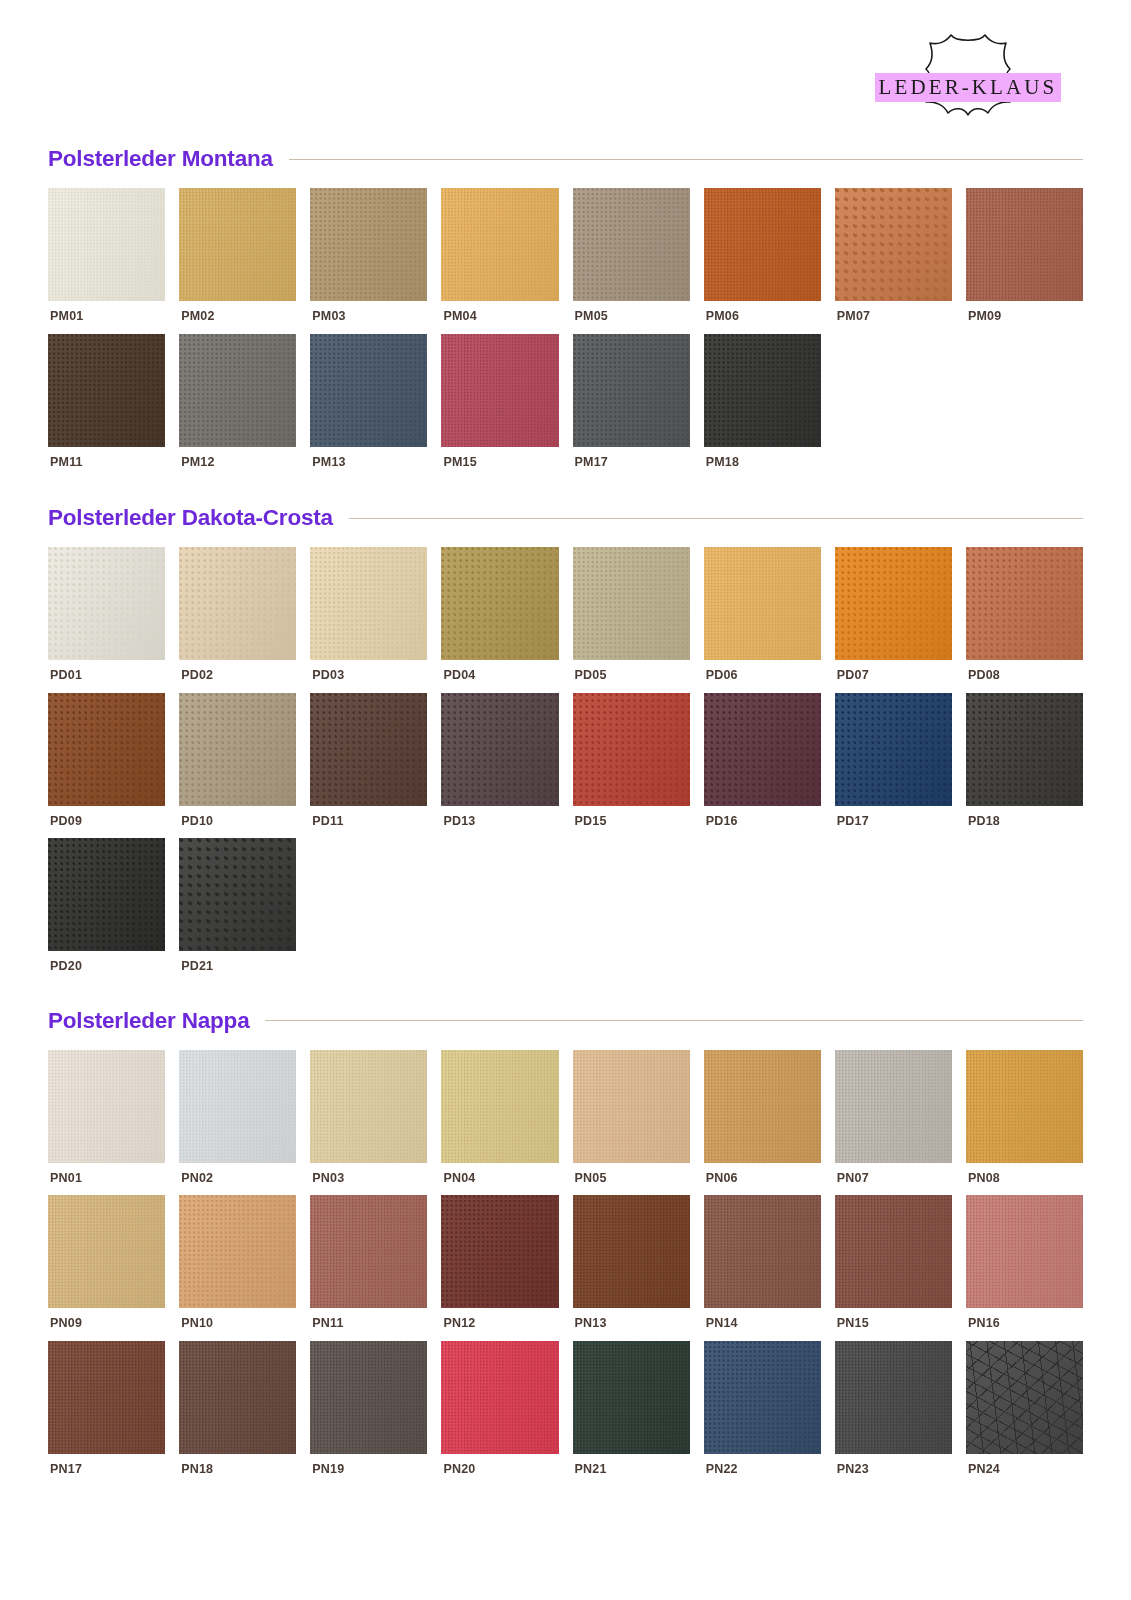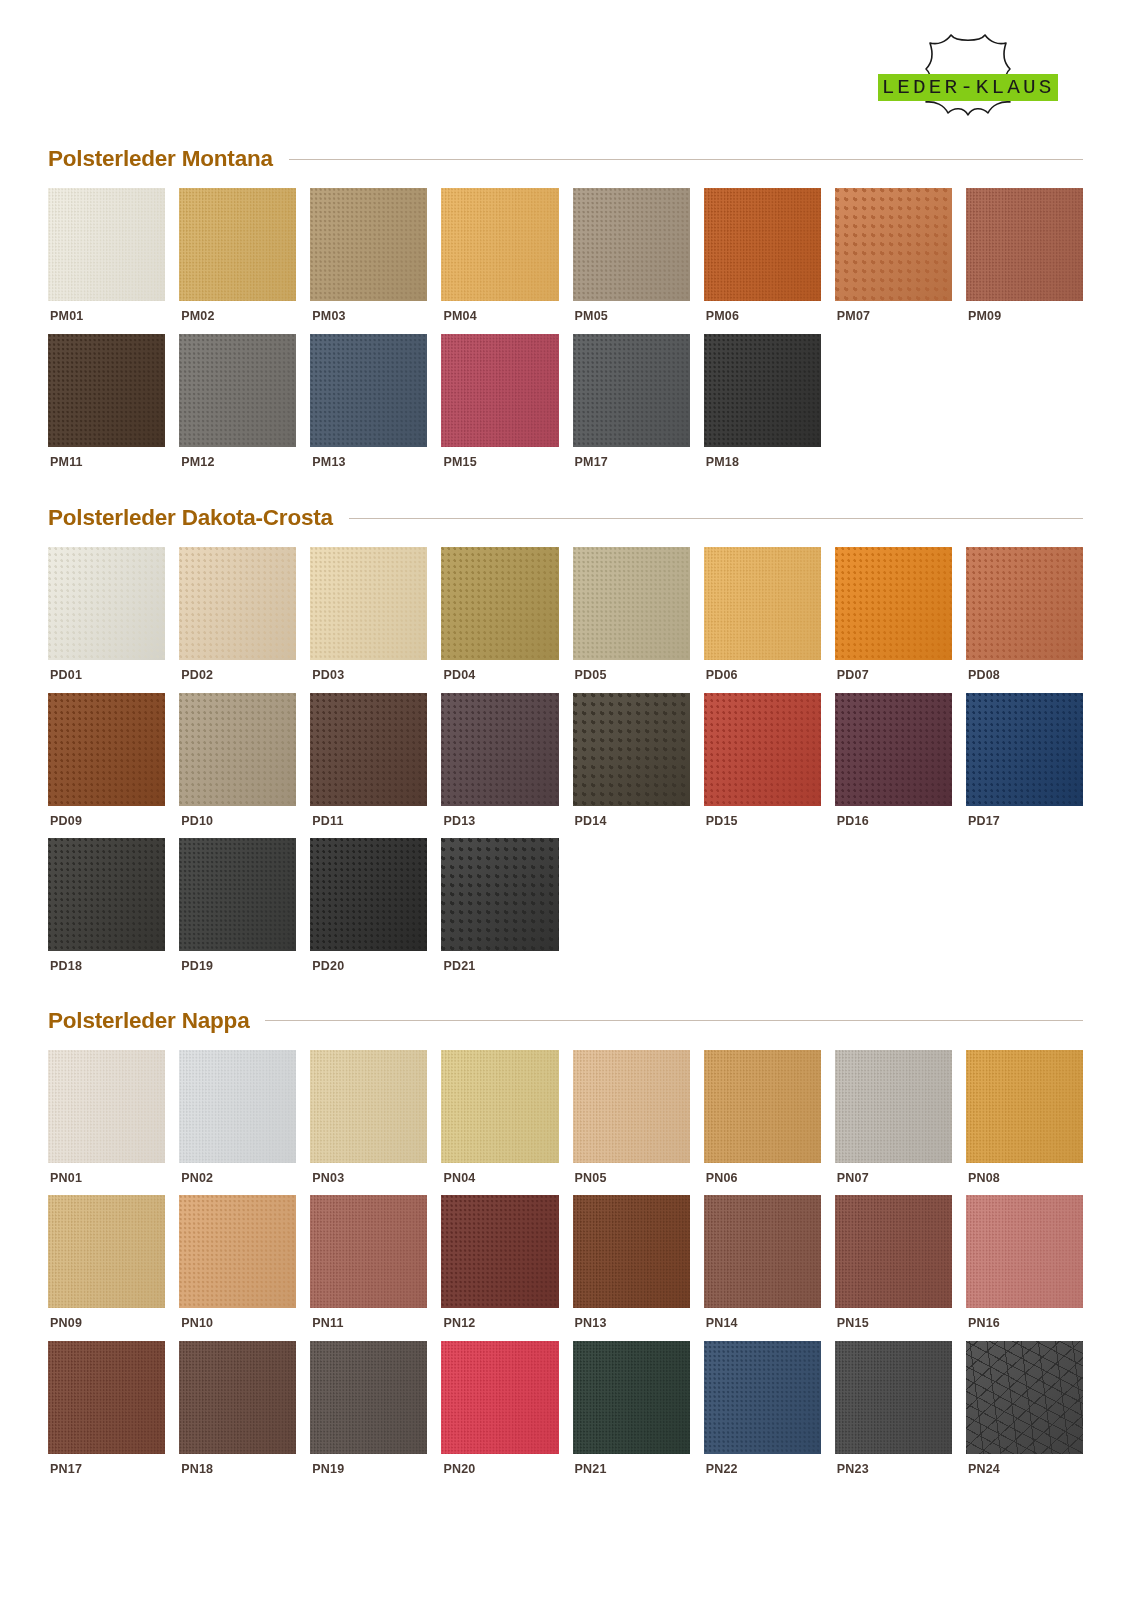--- a/index.html
+++ b/index.html
@@ -33,41 +33,41 @@
     position: absolute;
     left: 50%;
     top: 0;
     transform: translateX(-50%);
     width: 96px;
     height: 108px;
   }
   .logo-text {
     position: relative;
     z-index: 2;
-    font-family: Liberation Mono, monospace;
+    font-family: Liberation Serif, serif;
     font-size: 21px;
     letter-spacing: 3.1px;
     color: #1a1a1a;
     white-space: nowrap;
-    background: #84cc16;
+    background: #f0abfc;
     padding: 2px 4px;
   }
 
   
   .section { padding: 0 48px; }
   .section-head {
     display: flex;
     align-items: center;
     gap: 16px;
     margin-bottom: 16px;
   }
   .section-title {
     font-size: 22.5px;
     font-weight: bold;
-    color: #a16207;
+    color: #6d28d9;
     letter-spacing: -0.2px;
     white-space: nowrap;
   }
   .section-rule {
     flex: 1;
     height: 1px;
     background: #c9bdb2;
   }
 
   
@@ -278,26 +278,20 @@
         </div>
         <div class="code">PD11</div>
       </div>
       <div class="cell">
         <div class="swatch" style="background: rgb(88, 69, 73);">
           <div class="grain" style="background: radial-gradient(circle at 35% 35%, rgb(71, 55, 58) 0px, rgb(71, 55, 58) 1.1px, transparent 1.4px) 0px 0px / 6px 6px, radial-gradient(circle at 75% 70%, rgb(71, 55, 58) 0px, rgb(71, 55, 58) 1px, transparent 1.3px) 3px 3px / 6px 6px, linear-gradient(120deg, rgba(255, 255, 255, 0.09), rgba(0, 0, 0, 0.1));"></div>
         </div>
         <div class="code">PD13</div>
       </div>
       <div class="cell">
-        <div class="swatch" style="background: rgb(75, 68, 55);">
-          <div class="grain" style="background: radial-gradient(circle at 30% 30%, rgb(59, 53, 43) 0px, rgb(59, 53, 43) 1.6px, transparent 1.9px) 0px 0px / 9px 9px, radial-gradient(circle at 70% 75%, rgb(59, 53, 43) 0px, rgb(59, 53, 43) 1.4px, transparent 1.7px) 4px 4px / 9px 9px, linear-gradient(135deg, rgba(255, 255, 255, 0.1), rgba(0, 0, 0, 0.12));"></div>
-        </div>
-        <div class="code">PD14</div>
-      </div>
-      <div class="cell">
         <div class="swatch" style="background: rgb(188, 67, 52);">
           <div class="grain" style="background: radial-gradient(circle at 35% 35%, rgb(160, 55, 43) 0px, rgb(160, 55, 43) 1.1px, transparent 1.4px) 0px 0px / 6px 6px, radial-gradient(circle at 75% 70%, rgb(160, 55, 43) 0px, rgb(160, 55, 43) 1px, transparent 1.3px) 3px 3px / 6px 6px, linear-gradient(120deg, rgba(255, 255, 255, 0.09), rgba(0, 0, 0, 0.1));"></div>
         </div>
         <div class="code">PD15</div>
       </div>
       <div class="cell">
         <div class="swatch" style="background: rgb(94, 52, 64);">
           <div class="grain" style="background: radial-gradient(circle at 35% 35%, rgb(76, 41, 51) 0px, rgb(76, 41, 51) 1.1px, transparent 1.4px) 0px 0px / 6px 6px, radial-gradient(circle at 75% 70%, rgb(76, 41, 51) 0px, rgb(76, 41, 51) 1px, transparent 1.3px) 3px 3px / 6px 6px, linear-gradient(120deg, rgba(255, 255, 255, 0.09), rgba(0, 0, 0, 0.1));"></div>
         </div>
         <div class="code">PD16</div>
@@ -306,26 +300,20 @@
         <div class="swatch" style="background: rgb(31, 63, 107);">
           <div class="grain" style="background: radial-gradient(circle at 35% 35%, rgb(24, 49, 85) 0px, rgb(24, 49, 85) 1.1px, transparent 1.4px) 0px 0px / 6px 6px, radial-gradient(circle at 75% 70%, rgb(24, 49, 85) 0px, rgb(24, 49, 85) 1px, transparent 1.3px) 3px 3px / 6px 6px, linear-gradient(120deg, rgba(255, 255, 255, 0.09), rgba(0, 0, 0, 0.1));"></div>
         </div>
         <div class="code">PD17</div>
       </div>
       <div class="cell">
         <div class="swatch" style="background: rgb(59, 58, 54);">
           <div class="grain" style="background: radial-gradient(circle at 35% 35%, rgb(46, 45, 42) 0px, rgb(46, 45, 42) 1.1px, transparent 1.4px) 0px 0px / 6px 6px, radial-gradient(circle at 75% 70%, rgb(46, 45, 42) 0px, rgb(46, 45, 42) 1px, transparent 1.3px) 3px 3px / 6px 6px, linear-gradient(120deg, rgba(255, 255, 255, 0.09), rgba(0, 0, 0, 0.1));"></div>
         </div>
         <div class="code">PD18</div>
-      </div>
-      <div class="cell">
-        <div class="swatch" style="background: rgb(61, 62, 60);">
-          <div class="grain" style="background: radial-gradient(circle at 40% 40%, rgb(48, 49, 48) 0px, rgb(48, 49, 48) 0.8px, transparent 1.1px) 0px 0px / 4.5px 4.5px, radial-gradient(circle at 80% 75%, rgb(48, 49, 48) 0px, rgb(48, 49, 48) 0.7px, transparent 1px) 2.2px 2.2px / 4.5px 4.5px, linear-gradient(115deg, rgba(255, 255, 255, 0.08), rgba(0, 0, 0, 0.09));"></div>
-        </div>
-        <div class="code">PD19</div>
       </div>
       <div class="cell">
         <div class="swatch" style="background: rgb(46, 46, 45);">
           <div class="grain" style="background: radial-gradient(circle at 35% 35%, rgb(35, 35, 34) 0px, rgb(35, 35, 34) 1.1px, transparent 1.4px) 0px 0px / 6px 6px, radial-gradient(circle at 75% 70%, rgb(35, 35, 34) 0px, rgb(35, 35, 34) 1px, transparent 1.3px) 3px 3px / 6px 6px, linear-gradient(120deg, rgba(255, 255, 255, 0.09), rgba(0, 0, 0, 0.1));"></div>
         </div>
         <div class="code">PD20</div>
       </div>
       <div class="cell">
         <div class="swatch" style="background: rgb(56, 56, 55);">
           <div class="grain" style="background: radial-gradient(circle at 30% 30%, rgb(42, 42, 41) 0px, rgb(42, 42, 41) 1.6px, transparent 1.9px) 0px 0px / 9px 9px, radial-gradient(circle at 70% 75%, rgb(42, 42, 41) 0px, rgb(42, 42, 41) 1.4px, transparent 1.7px) 4px 4px / 9px 9px, linear-gradient(135deg, rgba(255, 255, 255, 0.1), rgba(0, 0, 0, 0.12));"></div>

